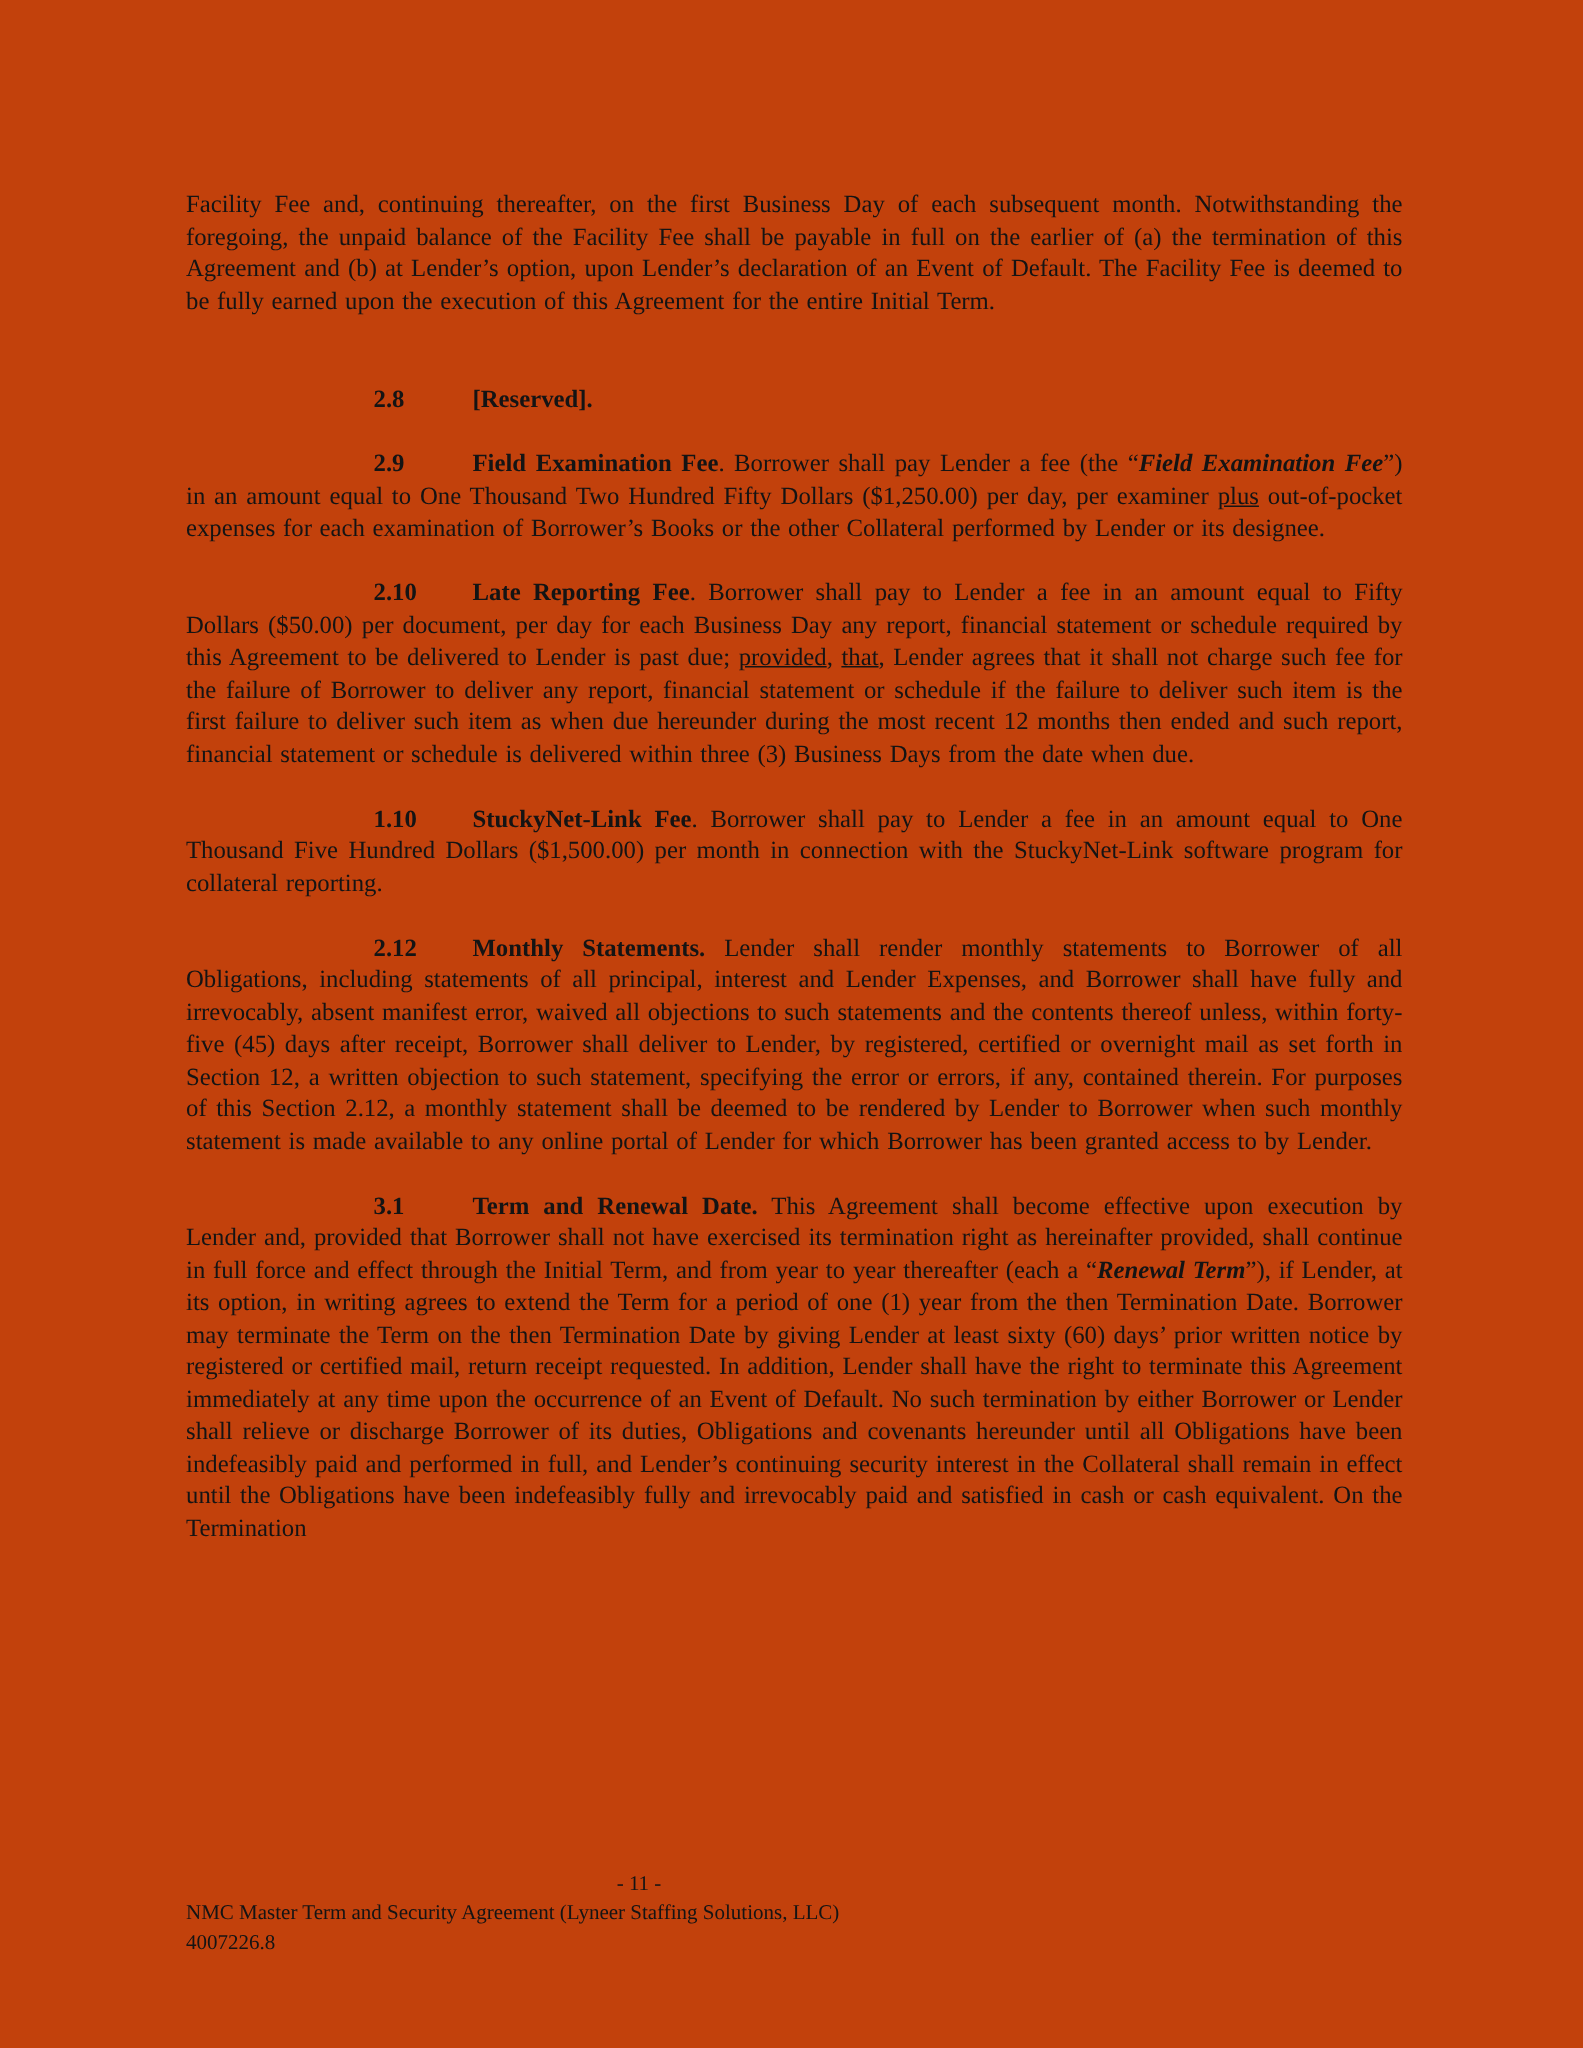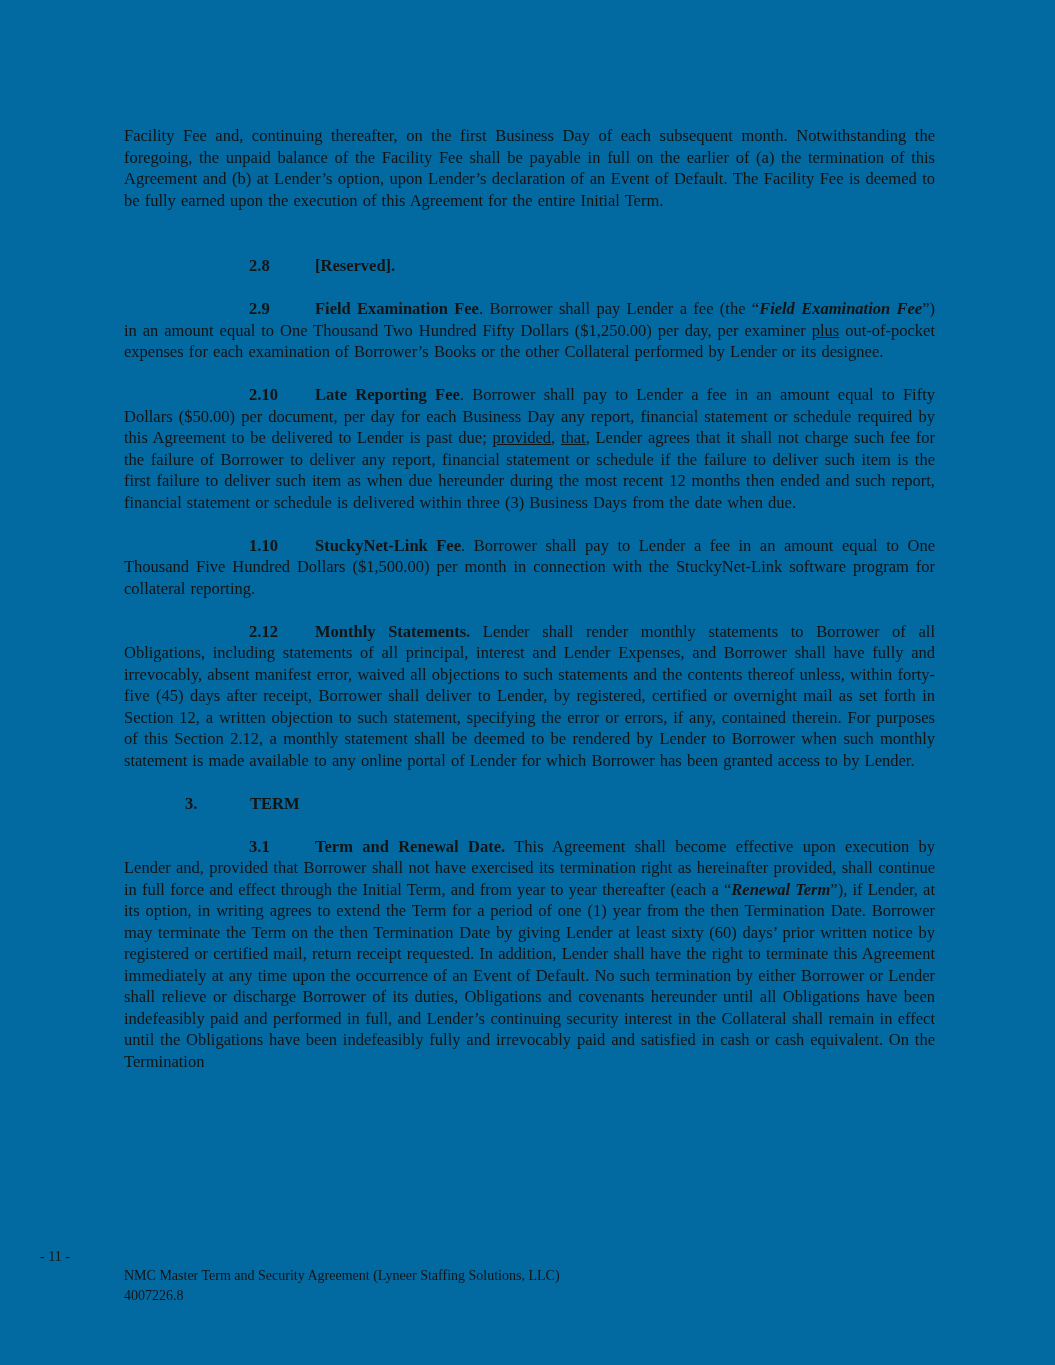--- a/index.html
+++ b/index.html
@@ -1,20 +1,20 @@
 <!DOCTYPE html>
 <html><head>
 <meta charset="utf-8">
 <style>
   html, body { margin: 0; padding: 0; background: #e8e8e8; }
   .page {
     position: relative;
     width: 1055px;
     height: 1365px;
-    background: #0369a1;
+    background: #c2410c;
     font-family: "Liberation Serif", serif;
     color: #141414;
     overflow: hidden;
     margin: 0 auto;
   }
   .content {
     position: absolute;
     left: 124px;
     top: 125px;
     width: 811px;
@@ -37,24 +37,23 @@
   }
   .lvl1 .secnum { width: 65px; }
   .b { font-weight: bold; }
   .i { font-style: italic; }
   .u { text-decoration: underline; }
   .footer-pageno {
     position: absolute;
     left: 0;
     top: 1248px;
     width: 852px;
-    text-align: left;
+    text-align: center;
     font-size: 14px;
     line-height: 18px;
-    padding-left: 40px;
   }
   .footer-line {
     position: absolute;
     left: 124px;
     font-size: 14px;
     line-height: 20px;
     white-space: nowrap;
   }
   .footer-line.l1 { top: 1266px; }
   .footer-line.l2 { top: 1286px; }
@@ -63,20 +62,19 @@
 <body>
 
 <div class="page">
   <div class="content">
       <p class="para mb2"><span>Facility Fee and, continuing thereafter, on the first Business Day of each subsequent month.  Notwithstanding the foregoing, the unpaid balance of the Facility Fee shall be payable in full on the earlier of (a) the termination of this Agreement and (b) at Lender’s option, upon Lender’s declaration of an Event of Default.  The Facility Fee is deemed to be fully earned upon the execution of this Agreement for the entire Initial Term.</span></p>
       <p class="para sec"><span class="secnum">2.8</span><span class="b">[Reserved].</span></p>
       <p class="para sec"><span class="secnum">2.9</span><span class="b">Field Examination Fee</span><span>.  Borrower shall pay Lender a fee (the “</span><span class="b i">Field Examination Fee</span><span>”) in an amount equal to One Thousand Two Hundred Fifty Dollars ($1,250.00) per day, per examiner </span><span class="u">plus</span><span> out-of-pocket expenses for each examination of Borrower’s Books or the other Collateral performed by Lender or its designee.</span></p>
       <p class="para sec"><span class="secnum">2.10</span><span class="b">Late Reporting Fee</span><span>.  Borrower shall pay to Lender a fee in an amount equal to Fifty Dollars ($50.00) per document, per day for each Business Day any report, financial statement or schedule required by this Agreement to be delivered to Lender is past due; </span><span class="u">provided</span><span>, </span><span class="u">that</span><span>, Lender agrees that it shall not charge such fee for the failure of Borrower to deliver any report, financial statement or schedule if the failure to deliver such item is the first failure to deliver such item as when due hereunder during the most recent 12 months then ended and such report, financial statement or schedule is delivered within three (3) Business Days from the date when due.</span></p>
       <p class="para sec"><span class="secnum">1.10</span><span class="b">StuckyNet-Link Fee</span><span>.  Borrower shall pay to Lender a fee in an amount equal to One Thousand Five Hundred Dollars ($1,500.00) per month in connection with the StuckyNet-Link software program for collateral reporting.</span></p>
       <p class="para sec"><span class="secnum">2.12</span><span class="b">Monthly Statements.</span><span>  Lender shall render monthly statements to Borrower of all Obligations, including statements of all principal, interest and Lender Expenses, and Borrower shall have fully and irrevocably, absent manifest error, waived all objections to such statements and the contents thereof unless, within forty-five (45) days after receipt, Borrower shall deliver to Lender, by registered, certified or overnight mail as set forth in Section 12, a written objection to such statement, specifying the error or errors, if any, contained therein.  For purposes of this Section 2.12, a monthly statement shall be deemed to be rendered by Lender to Borrower when such monthly statement is made available to any online portal of Lender for which Borrower has been granted access to by Lender.</span></p>
-      <p class="para sec lvl1"><span class="secnum">3.</span><span class="b">TERM</span></p>
       <p class="para sec"><span class="secnum">3.1</span><span class="b">Term and Renewal Date.</span><span>  This Agreement shall become effective upon execution by Lender and, provided that Borrower shall not have exercised its termination right as hereinafter provided, shall continue in full force and effect through the Initial Term, and from year to year thereafter (each a “</span><span class="b i">Renewal Term</span><span>”), if Lender, at its option, in writing agrees to extend the Term for a period of one (1) year from the then Termination Date.  Borrower may terminate the Term on the then Termination Date by giving Lender at least sixty (60) days’ prior written notice by registered or certified mail, return receipt requested.  In addition, Lender shall have the right to terminate this Agreement immediately at any time upon the occurrence of an Event of Default.  No such termination by either Borrower or Lender shall relieve or discharge Borrower of its duties, Obligations and covenants hereunder until all Obligations have been indefeasibly paid and performed in full, and Lender’s continuing security interest in the Collateral shall remain in effect until the Obligations have been indefeasibly fully and irrevocably paid and satisfied in cash or cash equivalent.  On the Termination</span></p>
     </div>
 
   <div class="footer-pageno">- 11 -</div>
   <div class="footer-line l1">NMC Master Term and Security Agreement (Lyneer Staffing Solutions, LLC)</div>
   <div class="footer-line l2">4007226.8</div>
 </div>
 
 </body></html>

